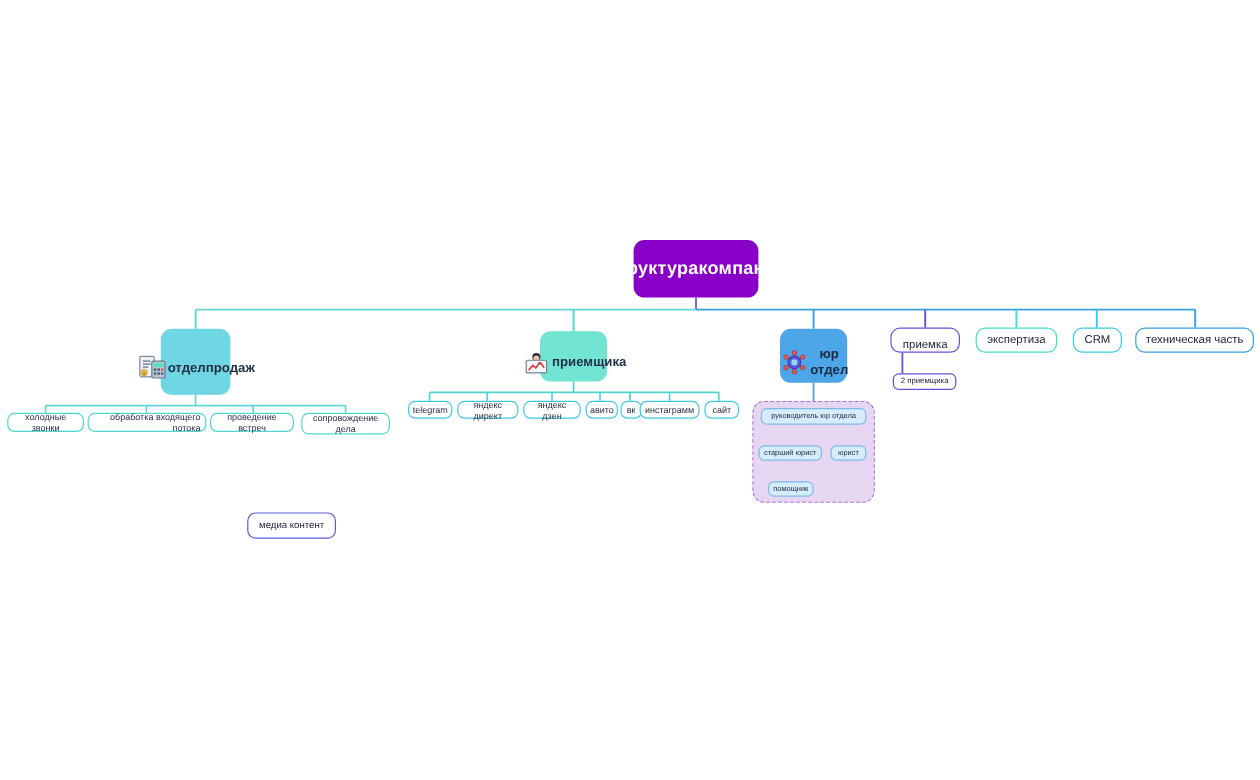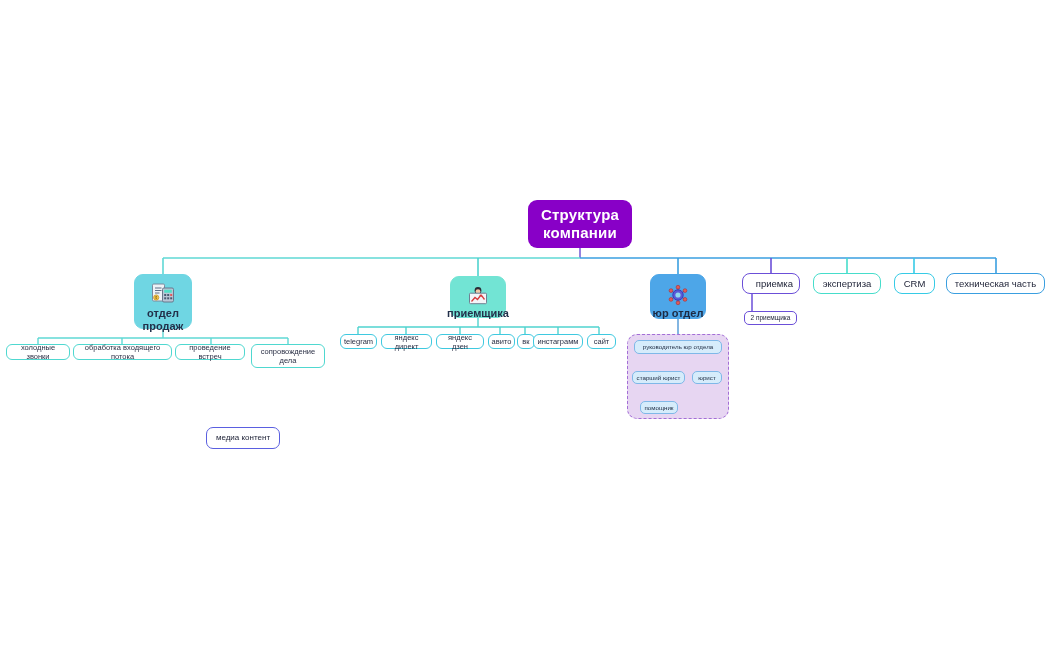--- a/index.html
+++ b/index.html
@@ -24,21 +24,21 @@
     position: absolute;
     left: 0; top: 0;
     width: 1050px;
     height: 650px;
     pointer-events: none;
   }
   .node {
     position: absolute;
     box-sizing: border-box;
     display: flex;
-    flex-direction: column;
+    flex-direction: row;
     align-items: center;
     justify-content: center;
     text-align: center;
     border-radius: 7px;
     line-height: 1.2;
   }
   .node-root {
     background: #8800c7;
     color: #ffffff;
     border: none;
@@ -191,27 +191,27 @@
         <rect x="20.2" y="15.3" width="2" height="2" fill="#4a5a70"></rect>
       </svg>
     </span>
     <span class="node-label">отдел</span>
     <span class="node-label">продаж</span>
   </div>
 
   <div class="node node-leaf leaf-teal" style="left:6px; top:344px; width:64px; height:16px;">
     <span>холодные звонки</span>
   </div>
-  <div class="node node-leaf leaf-teal" style="left:73px; top:344px; width:99px; height:16px;">
+  <div class="node node-leaf leaf-teal" style="left:73px; top:344px; width:99px; height:16px;text-align:right;">
     <span>обработка входящего потока</span>
   </div>
   <div class="node node-leaf leaf-teal" style="left:175px; top:344px; width:70px; height:16px;">
     <span>проведение встреч</span>
   </div>
-  <div class="node node-leaf leaf-teal" style="left:251px; top:344px; width:74px; height:24px;">
+  <div class="node node-leaf leaf-teal" style="left:251px; top:344px; width:74px; height:18px;">
     <span>сопровождение дела</span>
   </div>
 
   <div class="node node-dept dept-mkt" style="left:450px; top:276px; width:56px; height:42px;">
     <span class="icon-wrap" style="height:20px;">
       <svg viewBox="0 0 26 20" width="26" height="20">
         <circle cx="13" cy="4.5" r="3.4" fill="#2b2b35"></circle>
         <circle cx="13" cy="5.6" r="2.4" fill="#f0c9a8"></circle>
         <rect x="4.5" y="7.2" width="17" height="10.5" rx="1" fill="#f3f5f8" stroke="#6f7f92" stroke-width="1"></rect>
         <path d="M6.5,15.5 L10,11.5 L12.5,13.5 L16,9" stroke="#d63b3b" stroke-width="1.3" fill="none"></path>

